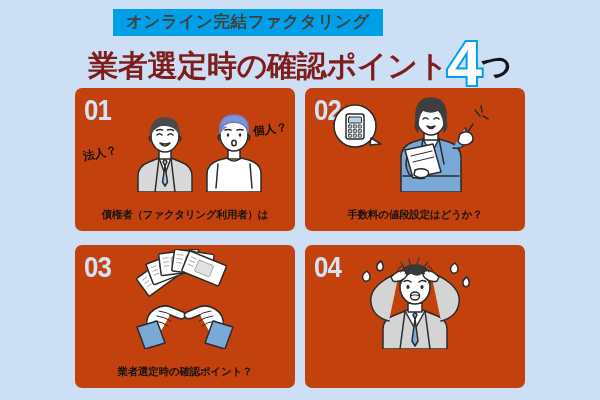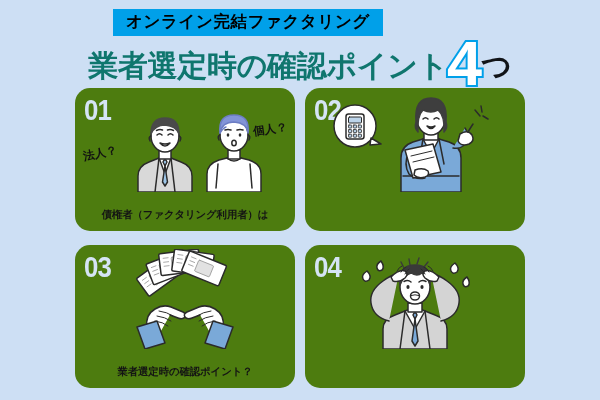--- a/index.html
+++ b/index.html
@@ -27,42 +27,42 @@
     left: 0;
     top: 0;
     width: 600px;
     height: 84px;
   }
   .banner {
     position: absolute;
     left: 113px;
     top: 9px;
     background: #00a0e9;
-    color: #000000;
+    color: #404040;
     font-size: 16.5px;
     font-weight: bold;
     letter-spacing: 0.6px;
     padding: 4px 13px 5px 13px;
     line-height: 1.08;
     white-space: nowrap;
   }
   .title-row {
     position: absolute;
     left: 0;
     top: 36px;
     width: 600px;
     height: 48px;
     display: flex;
     align-items: flex-end;
     justify-content: center;
   }
   .title-main {
     font-size: 30px;
     font-weight: bold;
-    color: #0f766e;
+    color: #7f1d1d;
     letter-spacing: -0.3px;
     line-height: 1;
     padding-bottom: 3px;
     white-space: nowrap;
     text-align: right;
   }
   .title-num {
     font-size: 63px;
     font-weight: bold;
     line-height: 0.78;
@@ -92,22 +92,22 @@
     width: 450px;
     height: 300px;
     display: grid;
     grid-template-columns: 220px 220px;
     grid-template-rows: 143px 143px;
     column-gap: 10px;
     row-gap: 14px;
   }
   .card {
     position: relative;
-    background: #4d7c0f;
-    border-radius: 15px;
+    background: #c2410c;
+    border-radius: 7px;
     overflow: hidden;
   }
   .card-num {
     position: absolute;
     left: 9px;
     top: 3px;
     font-size: 30px;
     font-weight: bold;
     color: #d5e4f5;
     letter-spacing: -1px;
@@ -299,20 +299,23 @@
             <path d="M155 42 q8 -5 12 1 q3 6 -3 9 q-8 3 -11 -3 Z" fill="#ffffff" stroke="#2b2b2b"></path>
             <path d="M163 40 q3 -5 5 -8" stroke="#2b2b2b"></path>
 
             <path d="M170 18 L175 24" stroke="#2b2b2b"></path>
             <path d="M178 24 L183 27" stroke="#2b2b2b"></path>
             <path d="M176 14 L177 20" stroke="#2b2b2b"></path>
           </g>
         </svg>
       </div>
 
+      <div class="card-caption">
+        <span class="ln">手数料の値段設定はどうか？</span>
+      </div>
     </div>
 
     <div class="card">
       <div class="card-num">03</div>
 
       <div class="card-art">
         <svg viewBox="0 0 220 100" xmlns="http://www.w3.org/2000/svg">
           <g fill="none" stroke="#2b2b2b" stroke-width="1.5" stroke-linecap="round" stroke-linejoin="round">
 
             <g>

